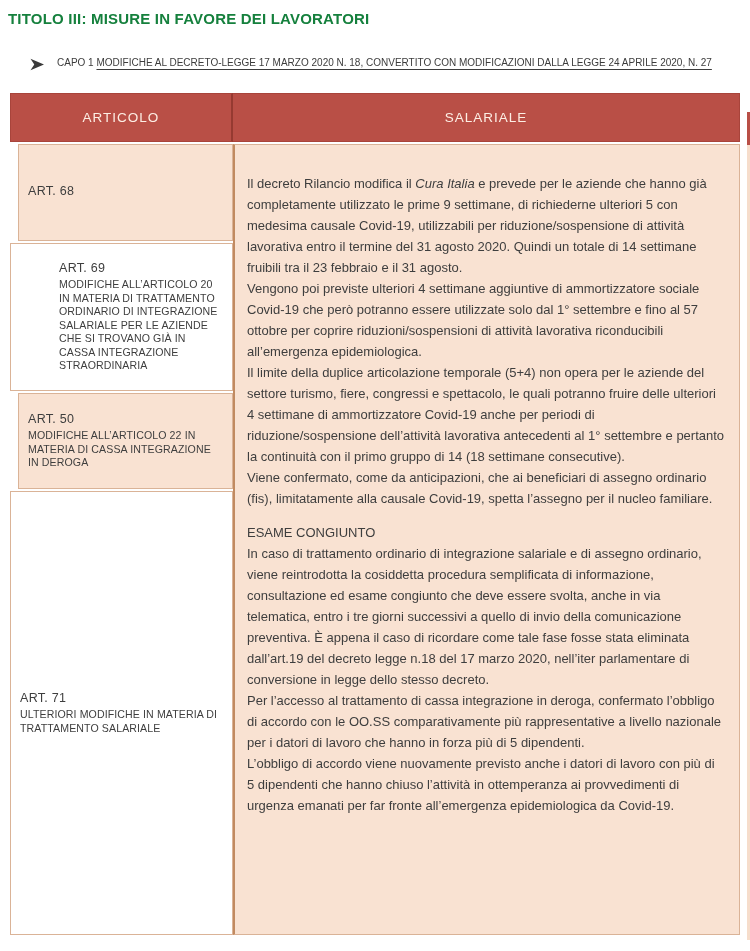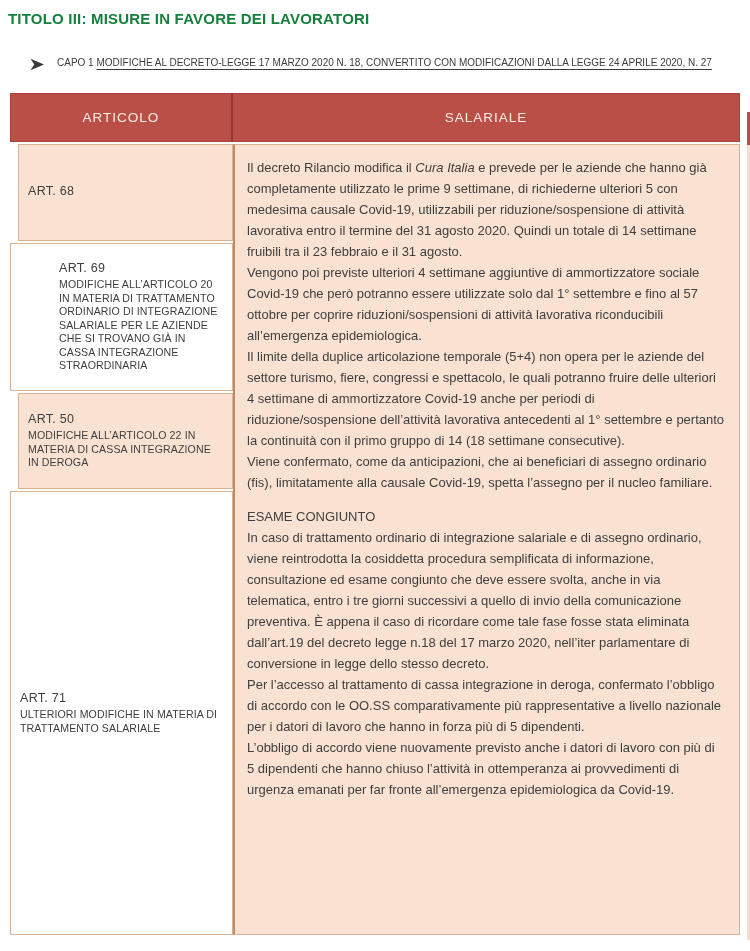--- a/index.html
+++ b/index.html
@@ -98,21 +98,21 @@
   .art-desc {
     font-size: 10.6px;
     line-height: 13.5px;
     letter-spacing: 0.1px;
   }
   .col-right {
     box-sizing: border-box;
     background: #f9e2d2;
     border: 1px solid #dab397;
     border-left: 2px solid #c18a60;
-    padding: 12px 14px 10px 12px;
+    padding: 28px 14px 10px 12px;
     font-size: 13px;
     line-height: 21px;
   }
   .para { margin: 0; }
   .para.subhead { margin-top: 13px; }
   .it { font-style: italic; }
   .edge-sliver {
     position: absolute;
     right: 0;
     top: 112px;

